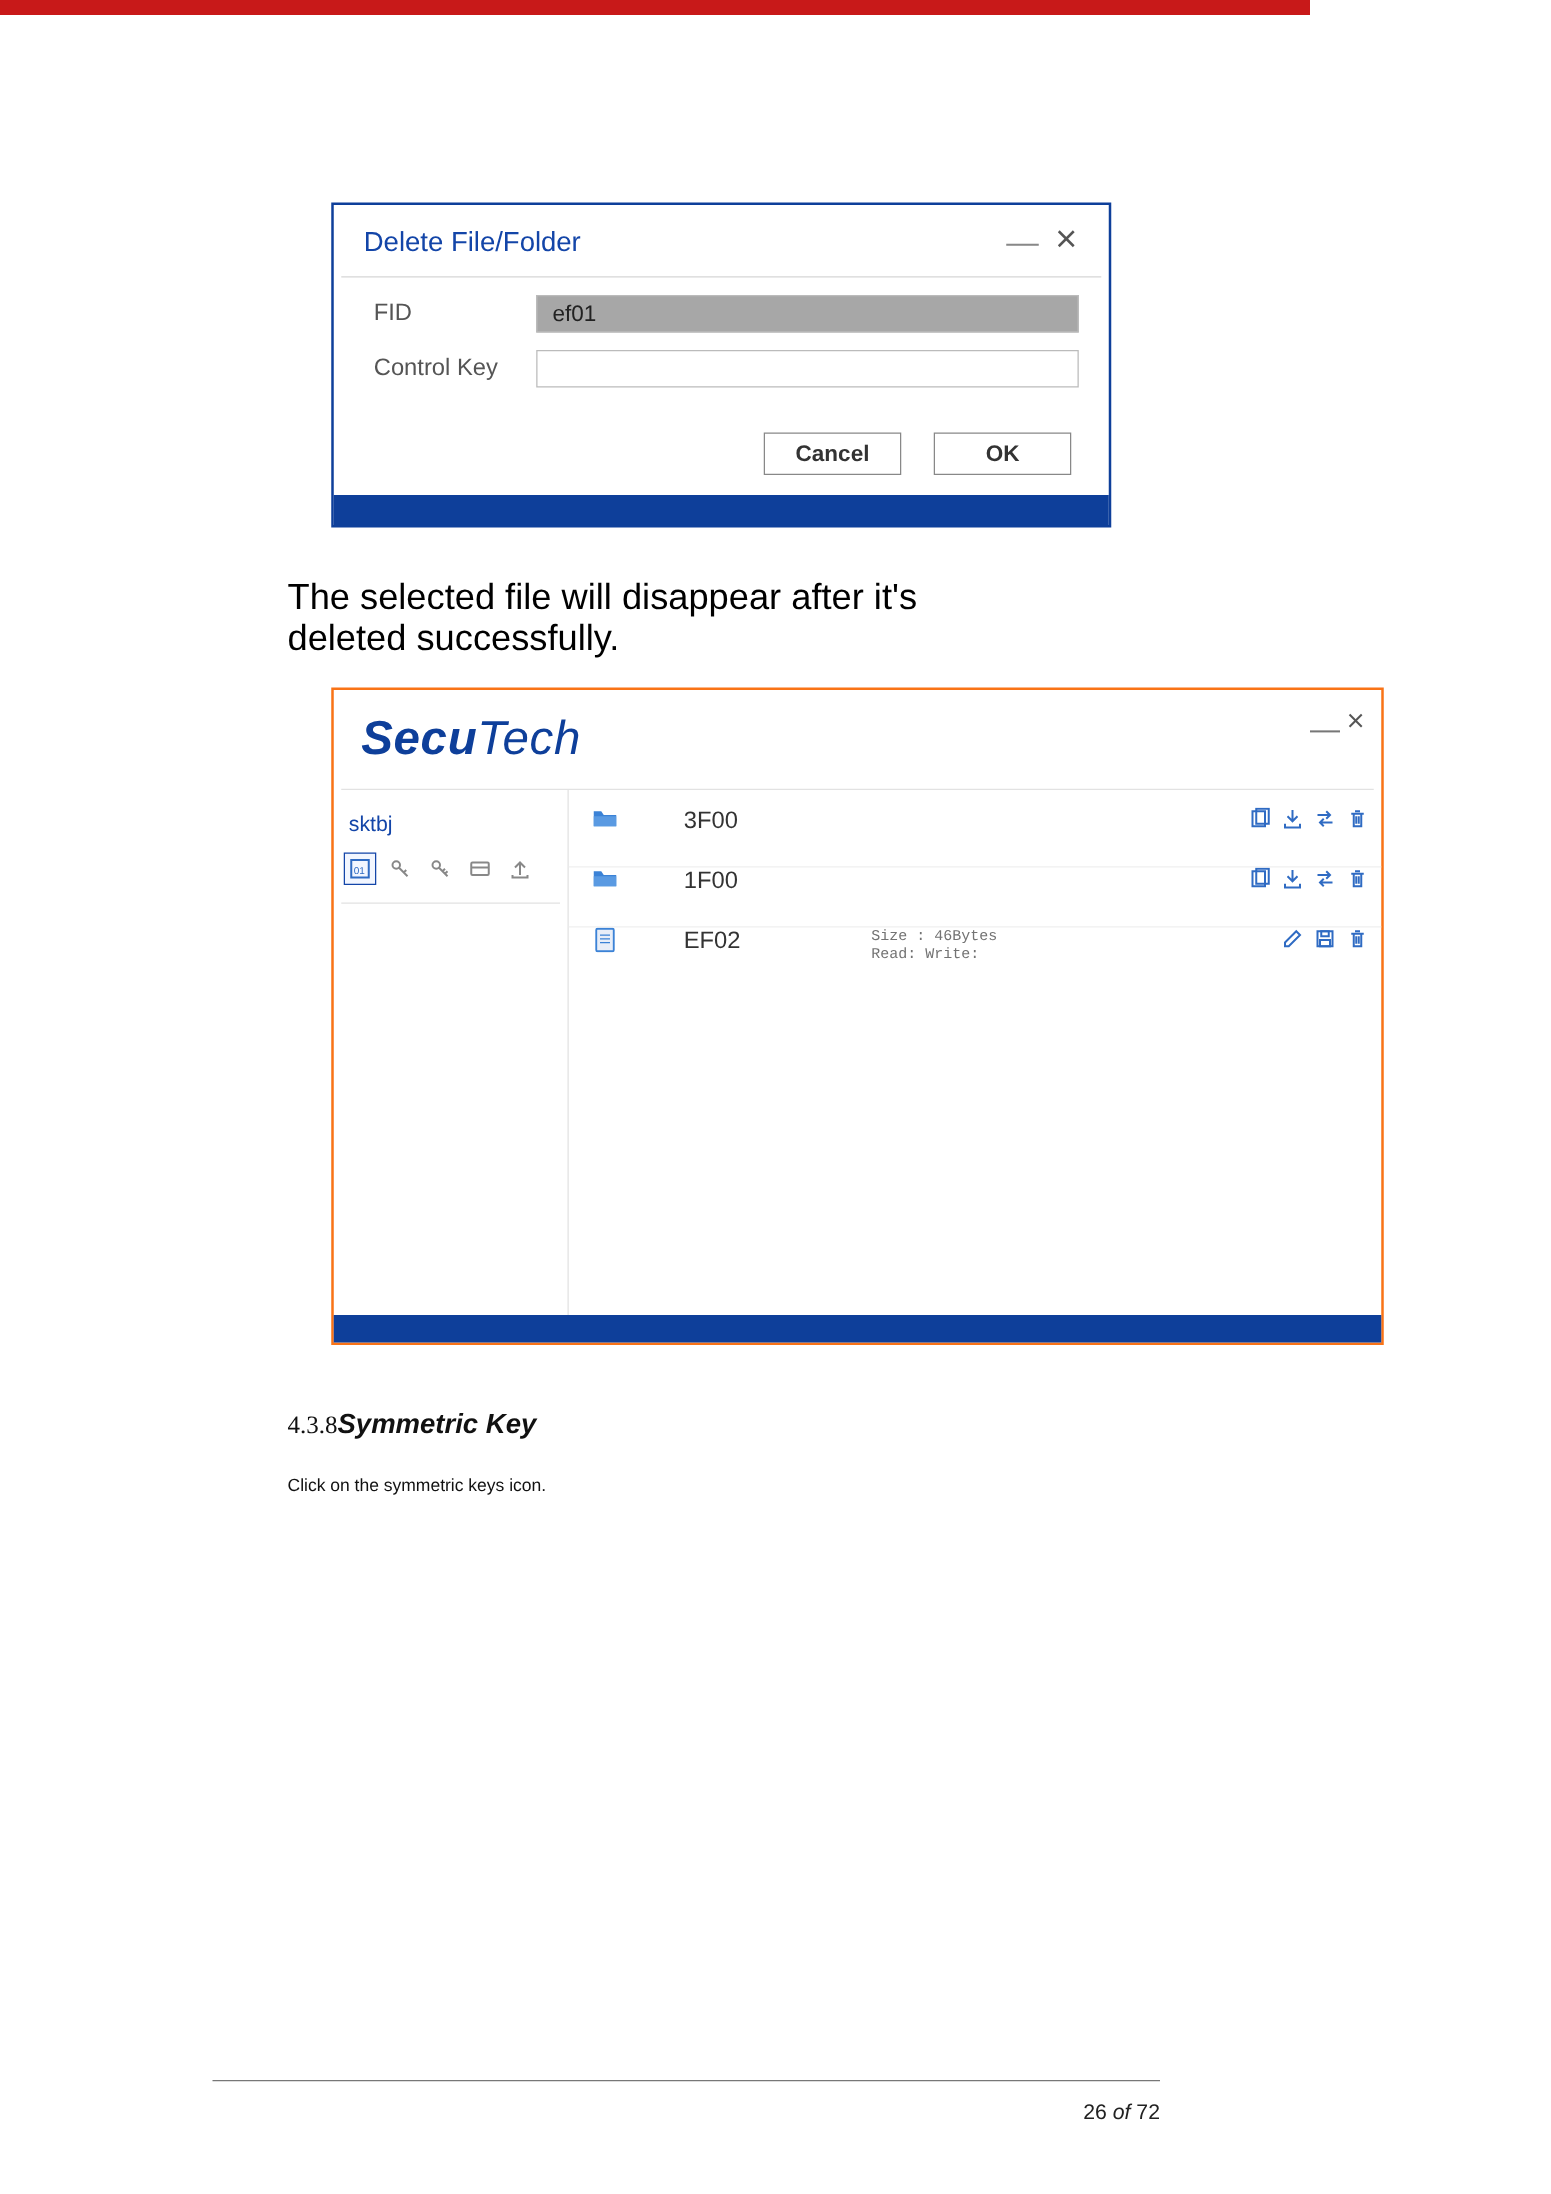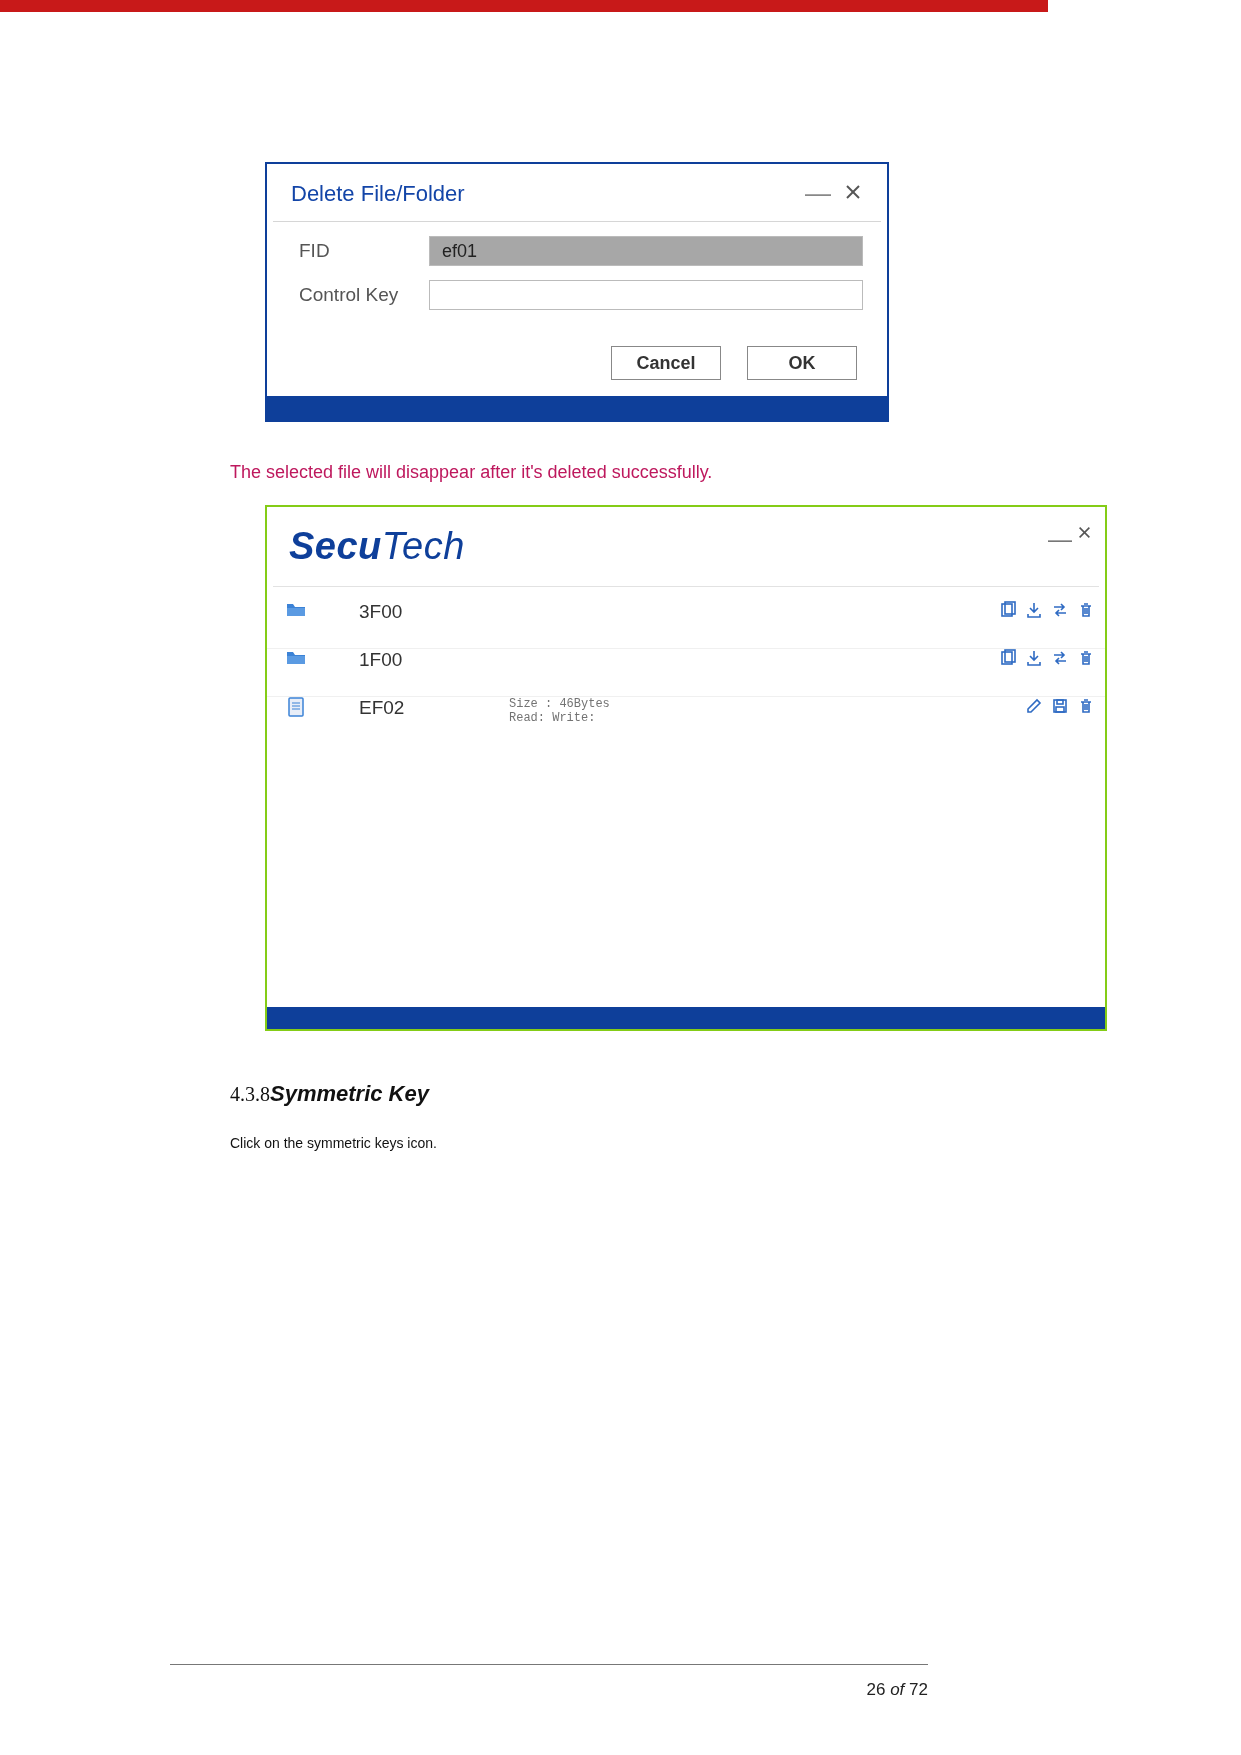--- a/index.html
+++ b/index.html
@@ -18,24 +18,24 @@
   .dialog1-sep { height: 1px; background: #d6d6d6; margin: 0 6px; }
   .dialog1-body { padding: 14px 24px 6px 32px; }
   .form-row { display: flex; align-items: center; margin-bottom: 14px; }
   .form-row .lbl { width: 130px; color: #555; font-size: 19px; }
   .form-row input { flex: 1; height: 30px; border: 1px solid #bbb; font-size: 18px; padding: 2px 6px; }
   .form-row input.filled { background: #a7a7a7; color: #222; padding-left: 12px; }
   .dialog1-buttons { display: flex; justify-content: flex-end; gap: 26px; padding: 16px 30px 16px 0; }
   .dialog1-buttons button { width: 110px; height: 34px; border: 1px solid #888; background: #fff; font-size: 18px; color: #333; cursor: pointer; font-weight: bold; }
   .dialog1-footer { height: 24px; background: #0e3f9a; }
 
-  .caption1 { margin: 40px 0 22px 0; font-size: 18px; color: #be185d; }
-
-  
-  .dialog2 { width: 842px; border: 2px solid #84cc16; margin-left: 35px; background: #fff; position: relative; }
+  .caption1 { margin: 40px 0 22px 0; font-size: 29px; color: #000000; }
+
+  
+  .dialog2 { width: 842px; border: 2px solid #f97316; margin-left: 35px; background: #fff; position: relative; }
   .dialog2-header { display: flex; align-items: flex-start; padding: 18px 14px 18px 22px; }
   .logo { color: #0e3f9a; font-weight: bold; font-size: 38px; font-style: italic; letter-spacing: 0.5px; font-family: "Trebuchet MS", Arial, sans-serif; }
   .logo .thin { font-weight: 300; }
   .dialog2-header .spacer { flex: 1; }
   .dialog2-header .win-min { font-size: 24px; color: #777; margin-right: 6px; }
   .dialog2-header .win-close svg { width: 13px; height: 13px; }
   .dialog2-sep { height: 1px; background: #e2e2e2; margin: 0 6px; }
   .dialog2-main { display: flex; min-height: 420px; }
   .sidebar { width: 188px; border-right: 1px solid #e2e2e2; padding-top: 14px; }
   .sidebar-label { color: #1345a8; font-size: 17px; padding: 4px 0 12px 12px; }
@@ -190,20 +190,51 @@
       <div class="dialog2-header">
         <span class="logo"><span>Secu</span><span class="thin">Tech</span></span>
         <span class="spacer"></span>
         <span class="win-min">—</span>
         <span class="win-close"><svg viewBox="0 0 16 16">
               <use href="#svg-close"></use>
             </svg></span>
       </div>
       <div class="dialog2-sep"></div>
       <div class="dialog2-main">
+        <div class="sidebar">
+          <div class="sidebar-label">sktbj</div>
+          <div class="sidebar-icons">
+            <span class="ico sel">
+                <svg viewBox="0 0 18 18">
+                  <use href="#svg-binary"></use>
+                </svg>
+              </span>
+            <span class="ico">
+                <svg viewBox="0 0 18 18">
+                  <use href="#svg-key"></use>
+                </svg>
+              </span>
+            <span class="ico">
+                <svg viewBox="0 0 18 18">
+                  <use href="#svg-key2"></use>
+                </svg>
+              </span>
+            <span class="ico">
+                <svg viewBox="0 0 18 18">
+                  <use href="#svg-card"></use>
+                </svg>
+              </span>
+            <span class="ico">
+                <svg viewBox="0 0 18 18">
+                  <use href="#svg-upload"></use>
+                </svg>
+              </span>
+          </div>
+          <div class="sidebar-bottom-sep"></div>
+        </div>
         <div class="filelist">
 
           <div class="file-row">
             <span class="f-icon">
                 <svg width="20" height="16" viewBox="0 0 20 16">
                   <use href="#svg-folder"></use>
                 </svg>
               </span>
             <span class="f-name">3F00</span>
             <span class="grow"></span>

